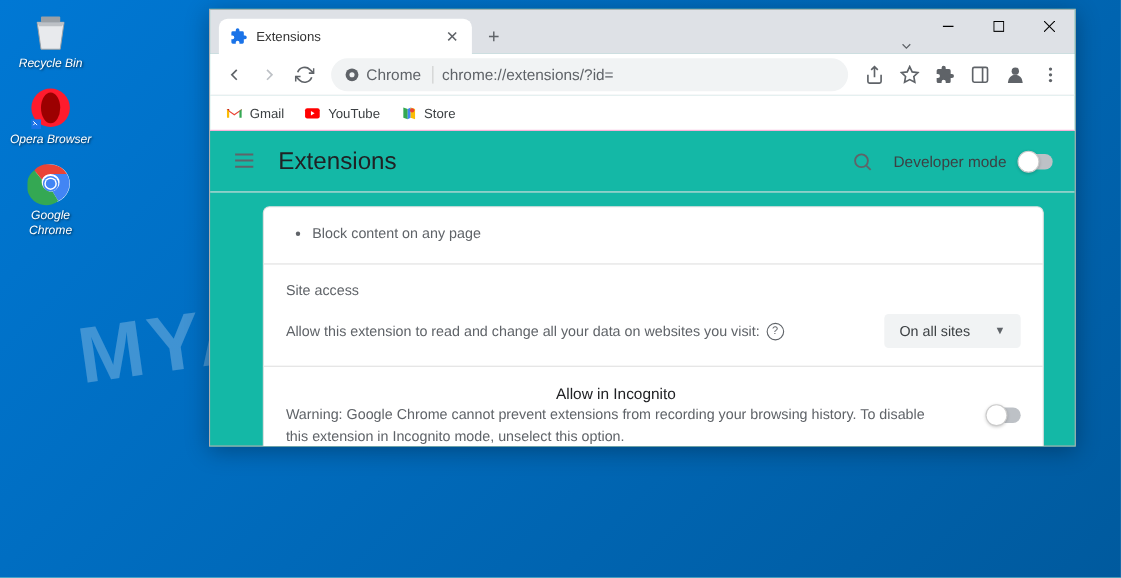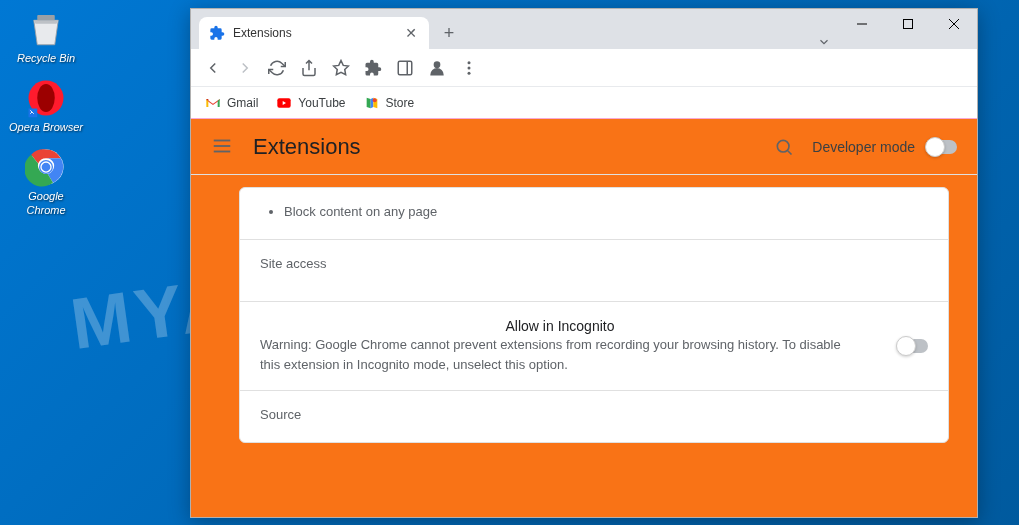--- a/index.html
+++ b/index.html
@@ -8,21 +8,21 @@
 
 .watermark { position: absolute; top: 50%; left: 50%; transform: translate(-50%, -50%) rotate(-8deg); font-size: 72px; font-weight: bold; color: rgba(255,255,255,0.25); letter-spacing: 4px; z-index: 1; pointer-events: none; white-space: nowrap; }
 
 
 .desktop-icons { position: absolute; top: 8px; left: 8px; z-index: 2; font-style: italic; }
 .desktop-icon { width: 76px; text-align: center; margin-bottom: 12px; cursor: pointer; }
 .desktop-icon .icon-img { width: 42px; height: 42px; margin: 0 auto 2px; display: flex; align-items: center; justify-content: center; }
 .desktop-icon .icon-label { color: #fff; font-size: 11px; text-shadow: 1px 1px 2px rgba(0,0,0,0.6); line-height: 1.2; }
 
 
-.chrome-window { position: absolute; top: 8px; left: 190px; width: 788px; height: 510px; background: #f97316; border: 1px solid #b0b0b0; box-shadow: 0 4px 20px rgba(0,0,0,0.3); z-index: 3; display: flex; flex-direction: column; }
+.chrome-window { position: absolute; top: 8px; left: 190px; width: 788px; height: 398px; background: #14b8a6; border: 1px solid #b0b0b0; box-shadow: 0 4px 20px rgba(0,0,0,0.3); z-index: 3; display: flex; flex-direction: column; }
 
 
 .titlebar { height: 40px; background: #dee1e6; display: flex; align-items: flex-end; position: relative; }
 .tab-strip { display: flex; align-items: flex-end; padding-left: 8px; flex: 1; padding-top: 8px; }
 .tab { background: #fff; height: 32px; width: 230px; border-radius: 8px 8px 0 0; display: flex; align-items: center; padding: 0 10px; font-size: 12px; color: #333; position: relative; }
 .tab .tab-favicon { width: 16px; height: 16px; margin-right: 8px; color: #1a73e8; }
 .tab .tab-title { flex: 1; }
 .tab .tab-close { width: 16px; height: 16px; color: #5f6368; cursor: pointer; font-size: 14px; text-align: center; line-height: 16px; }
 .new-tab { width: 28px; height: 28px; margin-left: 6px; margin-bottom: 2px; display: flex; align-items: center; justify-content: center; color: #5f6368; font-size: 18px; cursor: pointer; border-radius: 50%; }
 .window-controls { display: flex; align-items: flex-start; height: 100%; }
@@ -172,20 +172,30 @@
         <svg viewBox="0 0 24 24" width="18" height="18" fill="none" stroke="#bdc1c6" stroke-width="2">
           <path d="M9 18l6-6-6-6"></path>
         </svg>
       </div>
     <div class="nav-btn">
         <svg viewBox="0 0 24 24" width="18" height="18" fill="none" stroke="#5f6368" stroke-width="2">
           <path d="M23 4v6h-6M1 20v-6h6"></path>
           <path d="M3.51 9a9 9 0 0 1 14.85-3.36L23 10M1 14l4.64 4.36A9 9 0 0 0 20.49 15"></path>
         </svg>
       </div>
+    <div class="omnibox">
+      <span class="chrome-chip">
+        <svg viewBox="0 0 24 24" width="14" height="14">
+            <circle cx="12" cy="12" r="10" fill="#5f6368"></circle>
+            <circle cx="12" cy="12" r="4" fill="#f1f3f4"></circle>
+          </svg>
+        <span>Chrome</span>
+      </span>
+      <span class="url-text">chrome://extensions/?id=</span>
+    </div>
     <div class="toolbar-icon">
         <svg viewBox="0 0 24 24" width="18" height="18" fill="none" stroke="#5f6368" stroke-width="2">
           <path d="M4 12v8a2 2 0 0 0 2 2h12a2 2 0 0 0 2-2v-8M16 6l-4-4-4 4M12 2v13"></path>
         </svg>
       </div>
     <div class="toolbar-icon">
         <svg viewBox="0 0 24 24" width="18" height="18" fill="none" stroke="#5f6368" stroke-width="2">
           <polygon points="12 2 15 8.5 22 9.3 17 14 18.2 21 12 17.8 5.8 21 7 14 2 9.3 9 8.5 12 2"></polygon>
         </svg>
       </div>
@@ -273,20 +283,30 @@
     <div class="ext-content">
       <div class="card">
         <div class="card-section">
           <ul class="bullet-list">
             <li>Block content on any page</li>
           </ul>
         </div>
 
         <div class="card-section">
           <div class="section-title">Site access</div>
+          <div class="row">
+            <div class="row-text">
+              <span>Allow this extension to read and change all your data on websites you visit:</span>
+              <span class="help-icon">?</span>
+            </div>
+            <div class="dropdown">
+              <span>On all sites</span>
+              <span class="dd-arrow">▼</span>
+            </div>
+          </div>
         </div>
 
         <div class="card-section">
           <div class="row">
             <div>
               <div class="incognito-title">Allow in Incognito</div>
               <div class="warning-text">Warning: Google Chrome cannot prevent extensions from recording your browsing history. To disable this extension in Incognito mode, unselect this option.</div>
             </div>
             <div class="toggle"></div>
           </div>

